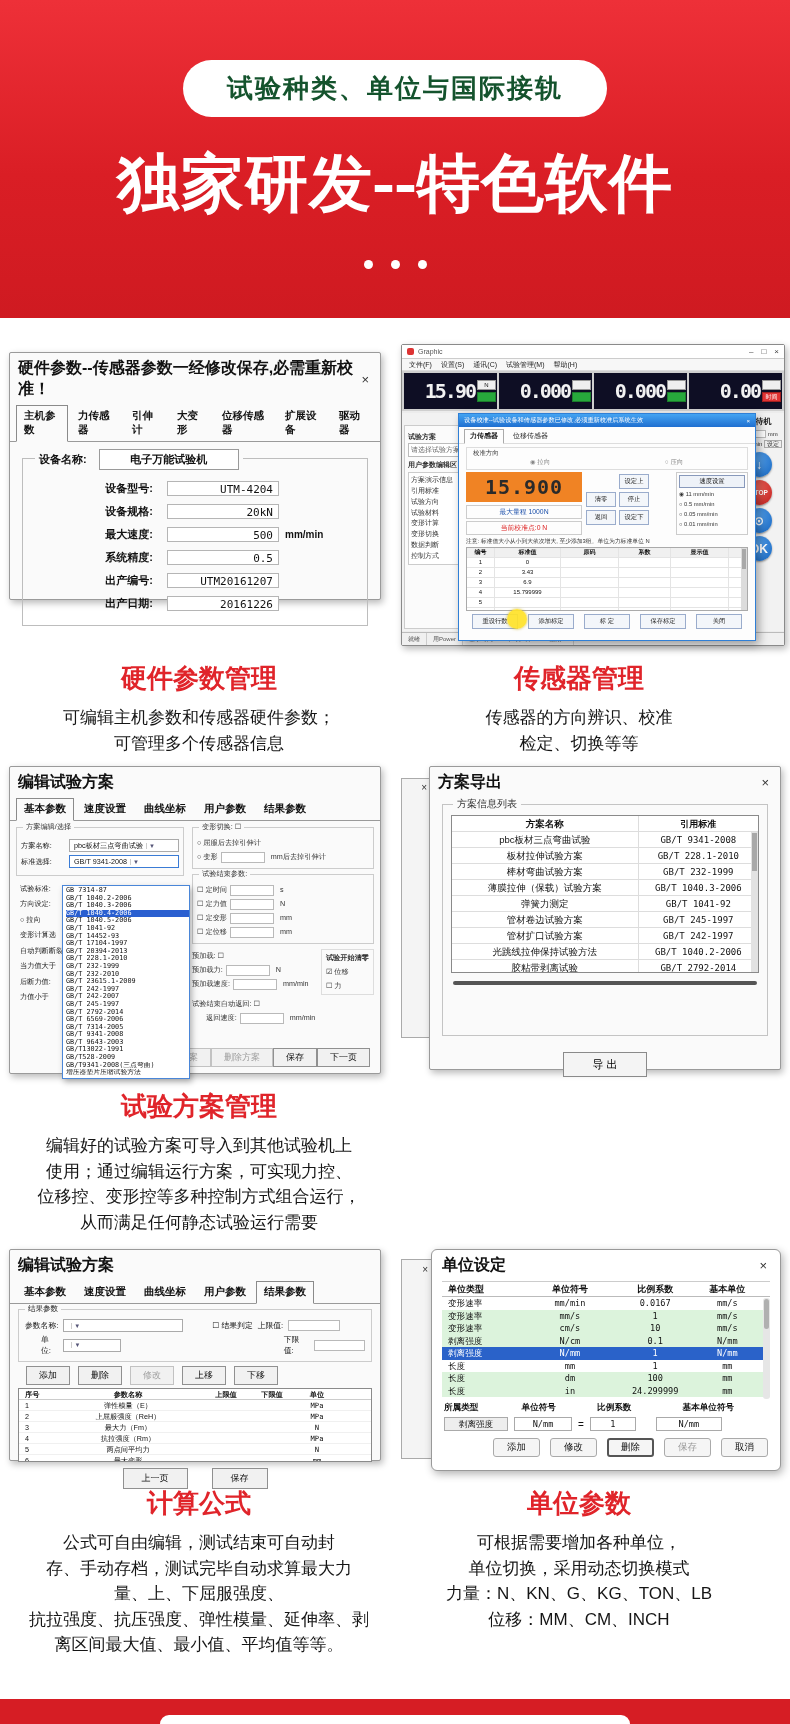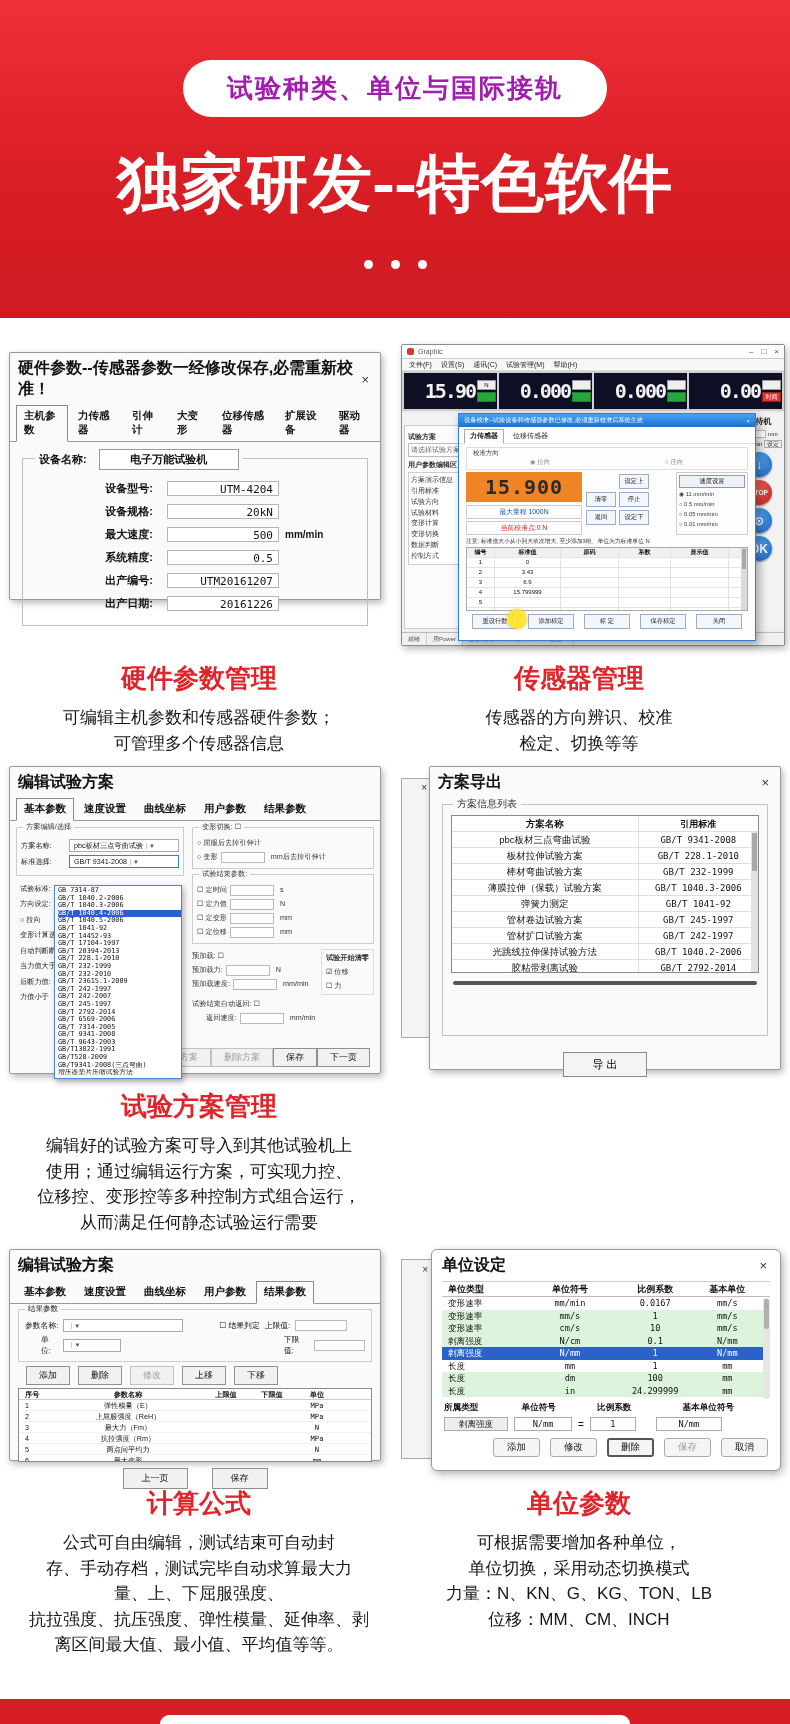--- a/index.html
+++ b/index.html
@@ -3,21 +3,21 @@
 <meta charset="utf-8">
 <style>
   *{box-sizing:border-box;margin:0;padding:0}
   html,body{width:790px}
   body{height:1724px;position:relative;background:#fff;overflow:hidden;
        font-family:"Liberation Sans","DejaVu Sans",sans-serif;color:#111}
 
   
   .hero{height:318px;background:linear-gradient(180deg,#ee3038 0%,#da1e25 55%,#cf1a21 100%);text-align:center}
   .hero-pill{display:inline-block;margin-top:60px;background:#fff;border-radius:42px;padding:11px 44px}
-  .hero-pill span{color:#a21caf;font-size:26px;font-weight:700;letter-spacing:2px}
+  .hero-pill span{color:#14532d;font-size:26px;font-weight:700;letter-spacing:2px}
   .hero-title{margin-top:24px;color:#fff;font-size:63px;font-weight:400;letter-spacing:1px;
               -webkit-text-stroke:2px #fff}
   .hero-dots{margin-top:28px}
   .hero-dots i{display:inline-block;width:9px;height:9px;border-radius:50%;background:#fff;margin:0 9px}
 
   
   .prow{display:flex;gap:12px;padding:0 9px;align-items:flex-start}
   .pcell{width:380px;position:relative}
   .crow{display:flex;padding:0 9px}
   .ccell{width:380px;text-align:center}
@@ -136,21 +136,21 @@
   .pgrp-lbl{position:absolute;top:-6px;left:6px;background:#fafafa;padding:0 3px;font-size:7.2px;color:#333}
   .combo{display:inline-flex;align-items:center;border:1px solid #aaa;background:#fff;height:13px;
          padding:0 2px 0 4px;font-size:7.2px;vertical-align:middle}
   .combo i{font-style:normal;color:#557;font-size:6px;border-left:1px solid #ccc;padding-left:2px;margin-left:3px}
   .combo.blue{border-color:#3a7bd5}
   .plan-cols{display:flex;gap:8px}
   .plan-left{width:168px}
   .crow2{display:flex;align-items:center;gap:4px;margin:3px 0}
   .clabel{width:44px;font-size:7.2px}
   .left-stack{font-size:7.2px;line-height:2.15;color:#222;margin-top:4px;padding-left:4px}
-  .dropdown{position:absolute;left:44px;top:64px;width:128px;background:#fff;border:1px solid #4a86d8;
+  .dropdown{position:absolute;left:52px;top:64px;width:128px;background:#fff;border:1px solid #4a86d8;
             box-shadow:2px 3px 6px rgba(0,0,0,.3);z-index:5;font-family:"DejaVu Sans Mono",monospace;
             font-size:6.8px;line-height:7.6px;padding:1px 0 1px 3px}
   .dropdown div{white-space:nowrap;overflow:hidden}
   .dropdown .sel{background:#2a5fd0;color:#fff}
   .plan-right{flex:1}
   .chkline{font-size:7.2px;line-height:1.95;color:#333;display:flex;align-items:center;gap:3px}
   .chkline .u{margin-left:3px}
   .rflex{display:flex;gap:8px}
   .startbox{border:1px solid #ddd;padding:1px 4px;margin-left:auto}
   .plan-foot{position:absolute;bottom:6px;right:10px;display:flex;gap:0}
@@ -808,21 +808,21 @@
         </div>
       <div class="res-body">
         <div class="rgrp">
           <span class="rgrp-lbl">结果参数</span>
           <div class="rrow">
             <span class="rlabel">参数名称:</span>
             <span class="combo" style="width:120px">
                 <span></span>
                 <i>▼</i>
               </span>
-            <span class="rlabel" style="margin-left:31px">☐ 结果判定</span>
+            <span class="rlabel" style="margin-left:24px">☐ 结果判定</span>
             <span class="rlabel">上限值:</span>
             <span class="inp" style="width:52px"></span>
           </div>
           <div class="rrow">
             <span class="rlabel" style="margin-left:16px">单位:</span>
             <span class="combo" style="width:58px">
                 <span></span>
                 <i>▼</i>
               </span>
             <span class="rlabel" style="margin-left:158px">下限值:</span>

